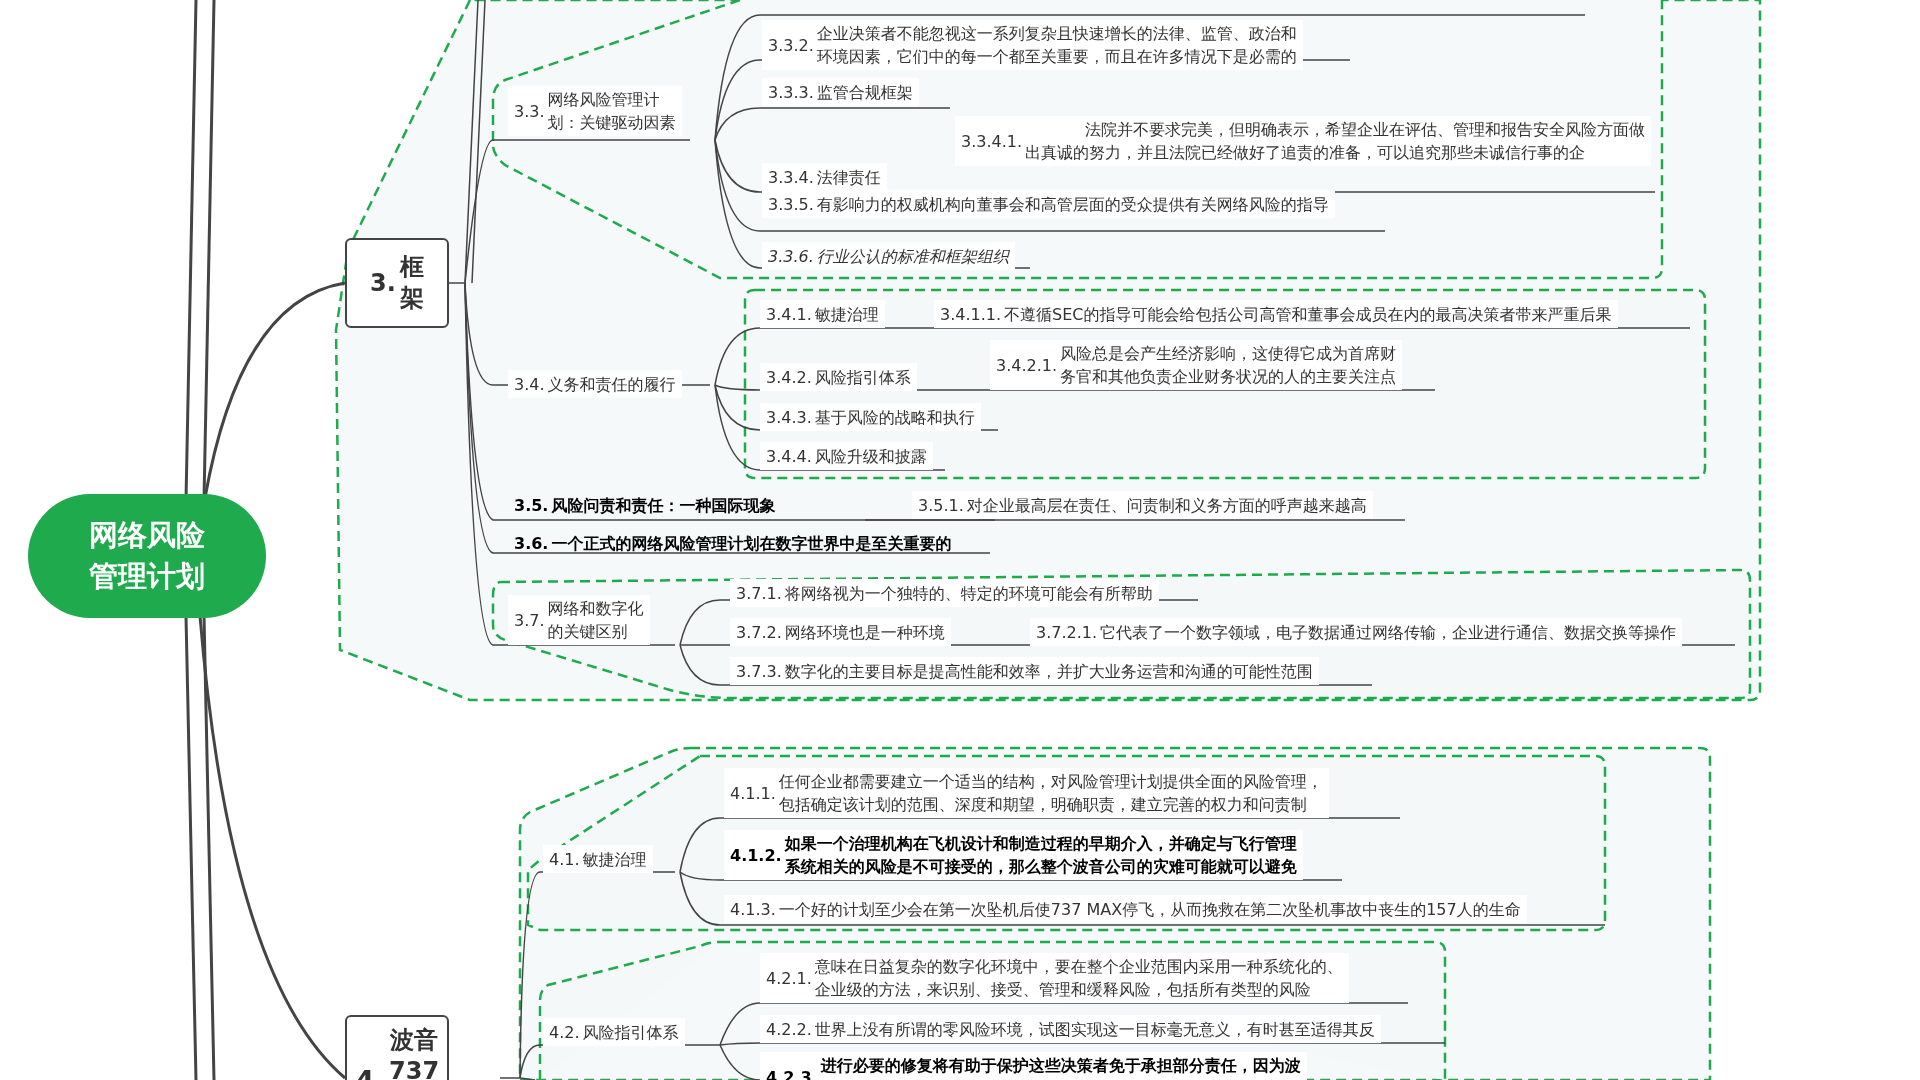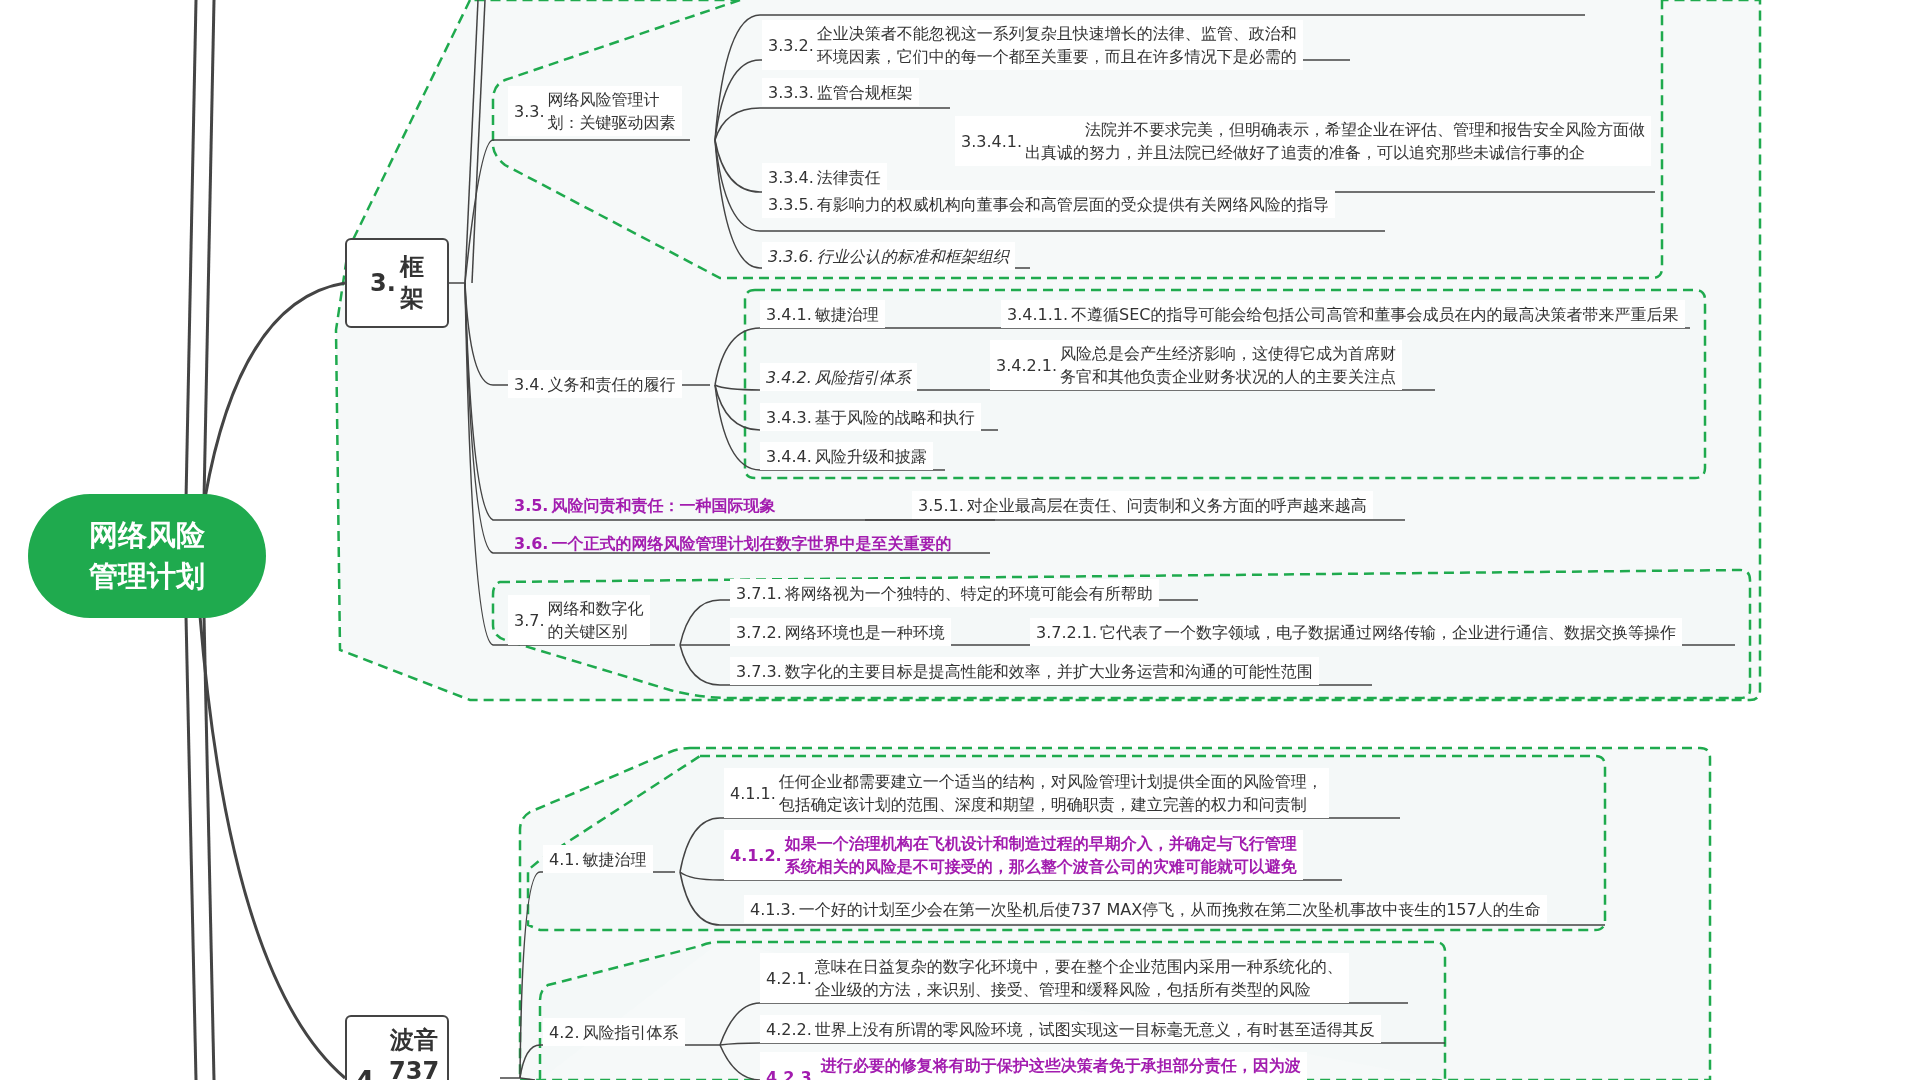--- a/index.html
+++ b/index.html
@@ -2,21 +2,21 @@
 <html><head>
 <meta charset="utf-8">
 <style>
   html,body{margin:0;padding:0;}
   body{width:1920px;height:1080px;overflow:hidden;background:#ffffff;position:relative;
        font-family:"DejaVu Sans","Liberation Sans",sans-serif;color:#333;}
   svg.lines{position:absolute;left:0;top:0;width:1920px;height:1080px;}
   .node{position:absolute;background:#fff;font-size:16px;line-height:23px;color:#333;white-space:nowrap;padding:2px 6px;}
   .num{display:inline-block;vertical-align:middle;margin-right:3px;}
   .txt{display:inline-block;vertical-align:middle;}
-  .red{color:#a21caf;font-weight:bold;}
+  .red{color:#000000;font-weight:bold;}
   .root{position:absolute;left:28px;top:494px;width:238px;height:124px;border-radius:62px;background:#1faa4e;
         color:#fff;font-weight:bold;font-size:29px;line-height:41px;display:flex;align-items:center;justify-content:center;text-align:center;}
   .topic{position:absolute;background:#fff;border:2.5px solid #444;border-radius:6px;font-weight:bold;
          font-size:24px;color:#333;display:flex;align-items:center;justify-content:center;}
   .topic .tnum{margin-right:4px;}
   .topic .tlab{line-height:31px;text-align:center;}
 </style>
 </head>
 <body>
 
@@ -132,24 +132,24 @@
 <div class="node" style="left:762px;top:242px;font-style:italic;">
   <span class="num">3.3.6.</span><span class="txt">行业公认的标准和框架组织</span>
 </div>
 
 <div class="node" style="left:508px;top:370px;">
   <span class="num">3.4.</span><span class="txt">义务和责任的履行</span>
 </div>
 <div class="node" style="left:760px;top:300px;">
   <span class="num">3.4.1.</span><span class="txt">敏捷治理</span>
 </div>
-<div class="node" style="left:1001px;top:300px;">
+<div class="node" style="left:934px;top:300px;">
   <span class="num">3.4.1.1.</span><span class="txt">不遵循SEC的指导可能会给包括公司高管和董事会成员在内的最高决策者带来严重后果</span>
 </div>
-<div class="node" style="left:760px;top:363px;font-style:italic;">
+<div class="node" style="left:760px;top:363px;">
   <span class="num">3.4.2.</span><span class="txt">风险指引体系</span>
 </div>
 <div class="node" style="left:990px;top:340px;">
   <span class="num">3.4.2.1.</span><span class="txt"><span style="display:block">风险总是会产生经济影响，这使得它成为首席财</span><span style="display:block">务官和其他负责企业财务状况的人的主要关注点</span></span>
 </div>
 <div class="node" style="left:760px;top:403px;">
   <span class="num">3.4.3.</span><span class="txt">基于风险的战略和执行</span>
 </div>
 <div class="node" style="left:760px;top:442px;">
   <span class="num">3.4.4.</span><span class="txt">风险升级和披露</span>
@@ -184,21 +184,21 @@
 
 <div class="node" style="left:543px;top:845px;">
   <span class="num">4.1.</span><span class="txt">敏捷治理</span>
 </div>
 <div class="node" style="left:724px;top:768px;">
   <span class="num">4.1.1.</span><span class="txt"><span style="display:block">任何企业都需要建立一个适当的结构，对风险管理计划提供全面的风险管理，</span><span style="display:block">包括确定该计划的范围、深度和期望，明确职责，建立完善的权力和问责制</span></span>
 </div>
 <div class="node red" style="left:724px;top:830px;">
   <span class="num">4.1.2.</span><span class="txt"><span style="display:block">如果一个治理机构在飞机设计和制造过程的早期介入，并确定与飞行管理</span><span style="display:block">系统相关的风险是不可接受的，那么整个波音公司的灾难可能就可以避免</span></span>
 </div>
-<div class="node" style="left:724px;top:895px;margin-left:20px;">
+<div class="node" style="left:724px;top:895px;">
   <span class="num">4.1.3.</span><span class="txt">一个好的计划至少会在第一次坠机后使737 MAX停飞，从而挽救在第二次坠机事故中丧生的157人的生命</span>
 </div>
 
 <div class="node" style="left:543px;top:1018px;">
   <span class="num">4.2.</span><span class="txt">风险指引体系</span>
 </div>
 <div class="node" style="left:760px;top:953px;">
   <span class="num">4.2.1.</span><span class="txt"><span style="display:block">意味在日益复杂的数字化环境中，要在整个企业范围内采用一种系统化的、</span><span style="display:block">企业级的方法，来识别、接受、管理和缓释风险，包括所有类型的风险</span></span>
 </div>
 <div class="node" style="left:760px;top:1015px;">

